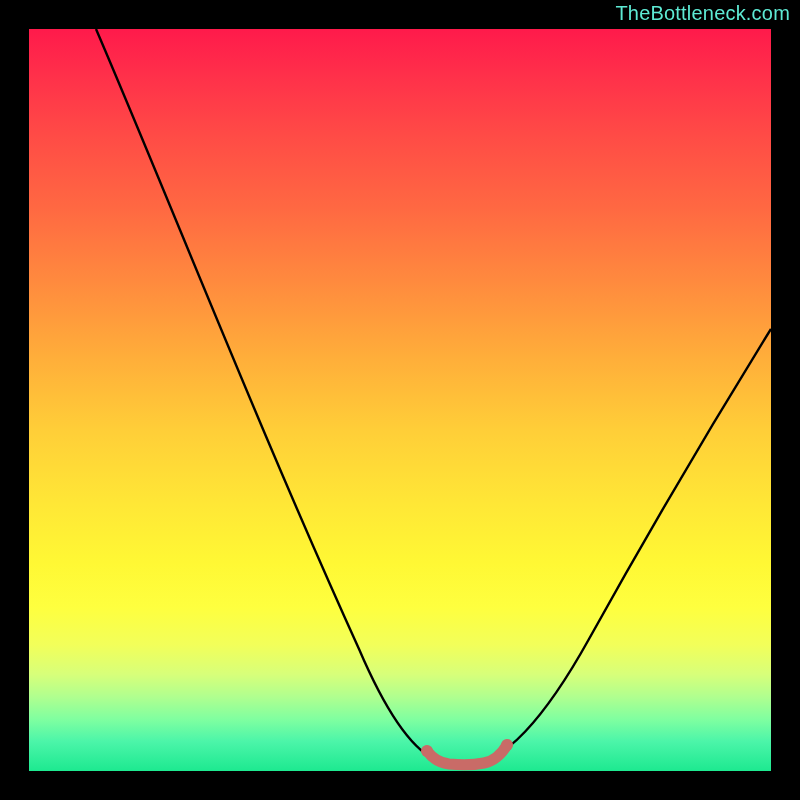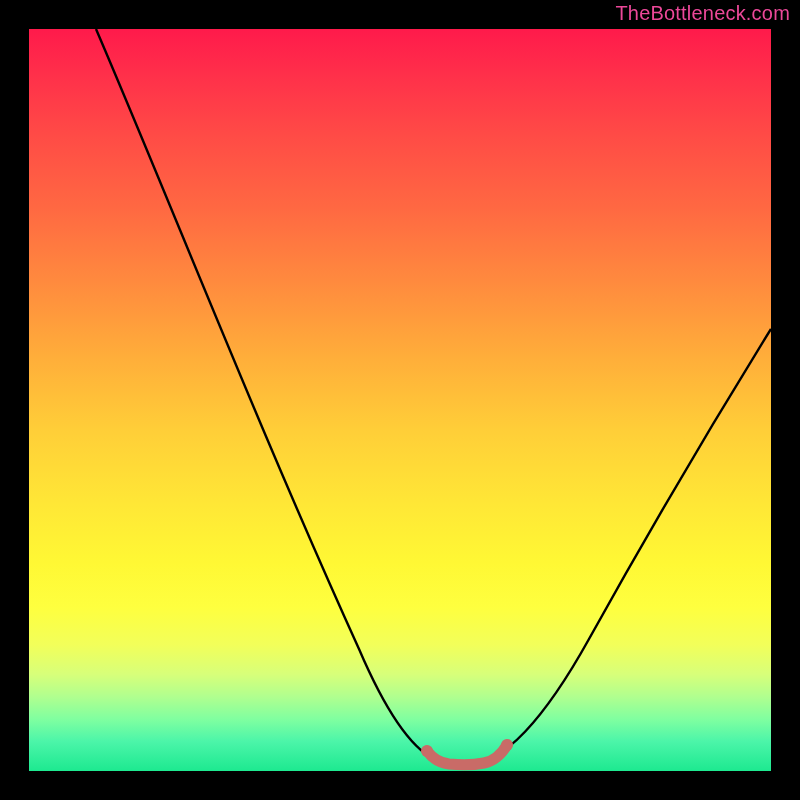--- a/index.html
+++ b/index.html
@@ -52,21 +52,21 @@
   svg.curve {
     position: absolute;
     inset: 0;
     width: 742px;
     height: 742px;
   }
   .watermark {
     position: absolute;
     top: 2px;
     right: 10px;
-    color: #ec4899;
+    color: #5eead4;
     font-size: 20px;
     font-weight: 500;
     letter-spacing: 0.2px;
   }
 </style>
 </head>
 <body>
 
 <div class="frame">
   <div class="plot-area">

